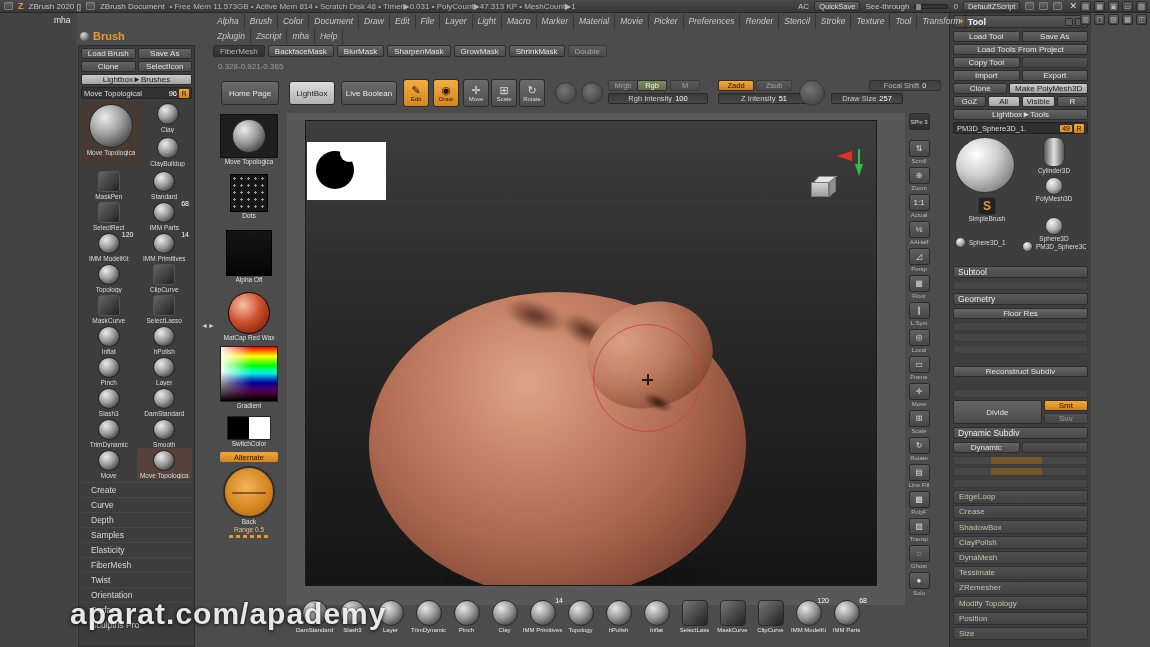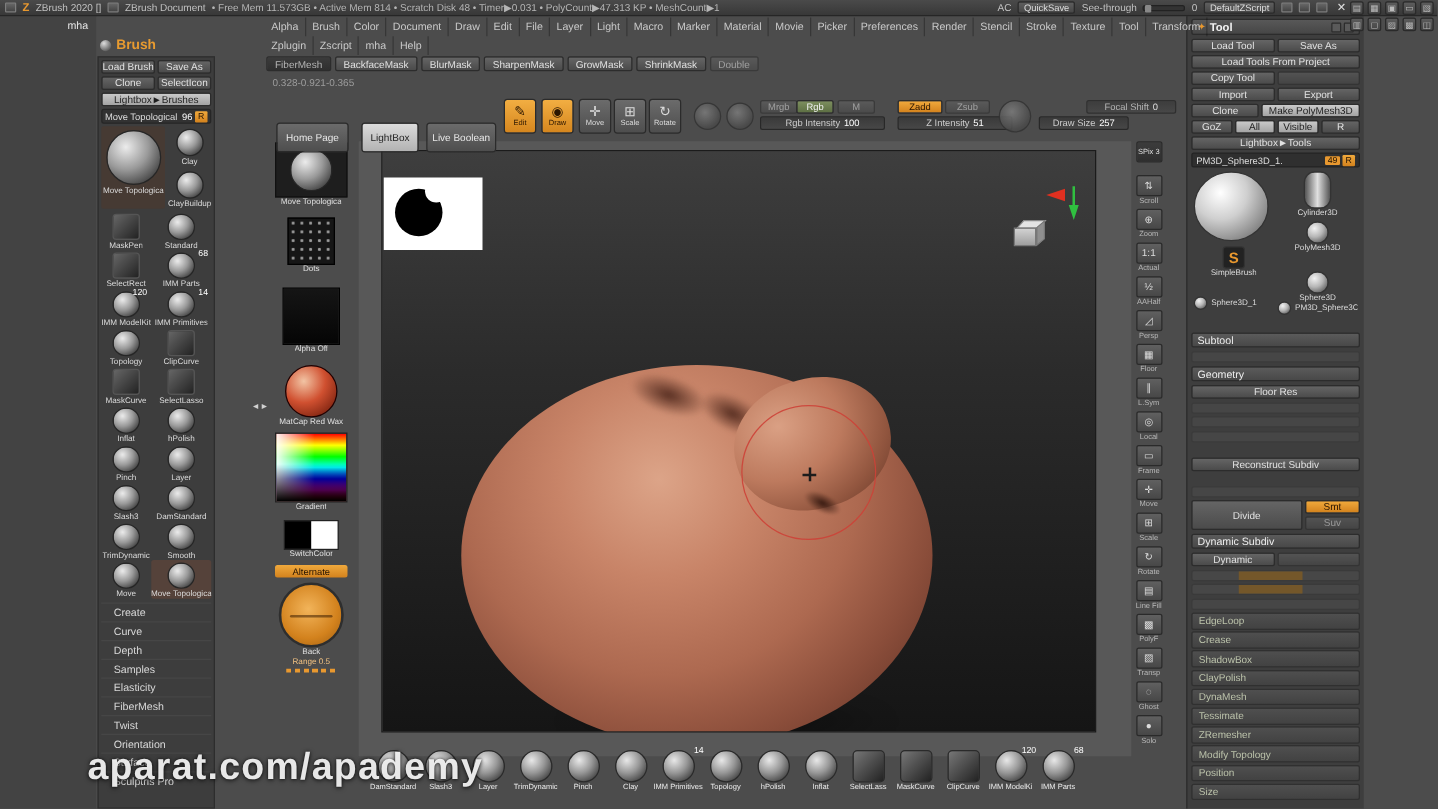--- a/index.html
+++ b/index.html
@@ -15,33 +15,33 @@
   .zlogo { color:#e8982f; font-weight:bold; font-size:9px; }
   .tb-spacer { flex:1; }
   .tb-btn { background:linear-gradient(#5f5f5f,#474747); border:1px solid #2b2b2b; border-radius:2px; padding:0 4px; height:10px; display:flex; align-items:center; font-size:7.5px; color:#ddd;}
   .see-track { width:34px; height:5px; background:#333; border:1px solid #222; border-radius:2px; position:relative;}
   .see-knob { position:absolute; left:1px; top:-1px; width:5px; height:6px; background:#888; border-radius:1px;}
   .close-x { color:#ddd; font-size:9px; padding:0 2px; }
 
   
   .menubar { position:absolute; left:212px; top:14px; height:15px; display:flex; align-items:center; font-size:8.5px; color:#c9c9c9; z-index:10;}
   .menubar.second { top:29px; }
-  .menu-item { padding:0 5px; border-right:1px solid rgba(0,0,0,.28); line-height:15px; }
+  .menu-item { padding:0 5px; border-right:1px solid rgba(0,0,0,.28); line-height:15px;font-style:italic; }
 
   
   .dock-grid { position:absolute; right:2px; top:1px; display:grid; grid-template-columns:repeat(5,12px); gap:2px; z-index:30;}
   .dock-ico { width:11px; height:11px; background:linear-gradient(#5d5d5d,#454545); border:1px solid #2a2a2a; border-radius:2px; font-size:7px; color:#bbb; display:flex; align-items:center; justify-content:center;}
 
   
   .left-tray { position:absolute; left:0; top:13px; width:77px; height:634px; background:#434343; }
   .wordmark { position:absolute; left:54px; top:15px; font-size:8.5px; color:#e6e6e6; z-index:5;}
   .palette-title { position:absolute; left:80px; top:30px; font-size:11px; font-weight:bold; color:#e89b30; display:flex; align-items:center; gap:4px; z-index:5;}
   .palette-title .pt-ico { width:9px; height:9px; border-radius:50%; background:radial-gradient(circle at 35% 30%, #ddd, #777 60%, #333); }
 
-  .brush-panel { position:absolute; left:78px; top:45px; width:94px; height:602px; background:#3d3d3d; border:1px solid #2d2d2d; padding:2px; z-index:4;}
+  .brush-panel { position:absolute; left:78px; top:45px; width:117px; height:602px; background:#3d3d3d; border:1px solid #2d2d2d; padding:2px; z-index:4;}
   .row { display:flex; gap:2px; margin-bottom:2px; }
   .btn { flex:1; height:11px; background:linear-gradient(#656565,#4b4b4b); border:1px solid #2c2c2c; border-radius:2px;
          color:#e2e2e2; font-size:8px; display:flex; align-items:center; justify-content:center; white-space:nowrap; overflow:hidden; padding:0 14px;}
   .btn.bright { background:linear-gradient(#cacaca,#a3a3a3); color:#1d1d1d; }
   .btn.orange { background:linear-gradient(#f0a93c,#d3821d); color:#241200; }
   .btn.dim { opacity:.55; }
   .btn.dark { background:linear-gradient(#3b3b3b,#2f2f2f); color:#b5b5b5; }
 
   .current-brush { display:flex; align-items:center; height:12px; background:#323232; border:1px solid #262626; border-radius:2px; margin-bottom:2px; font-size:7.5px; padding:0 2px; gap:2px;}
   .current-brush .cb-name { flex:1; color:#ddd; overflow:hidden; white-space:nowrap;}
@@ -66,21 +66,21 @@
 
   .divider-arrows { position:absolute; left:201px; top:322px; font-size:7px; color:#d0d0d0; z-index:6; }
 
   
   .mask-toolbar { position:absolute; left:213px; top:45px; height:13px; display:flex; gap:3px; z-index:5;}
   .mask-toolbar .btn { flex:none; height:12px; padding:0 6px; }
   .rgb-readout { position:absolute; left:218px; top:62px; font-size:8px; color:#9c9c9c; z-index:5;}
 
   .main-toolbar { position:absolute; left:213px; top:74px; width:692px; height:39px; z-index:5;}
   .mt { position:absolute; }
-  .tbtn { background:linear-gradient(#6b6b6b,#4e4e4e); border:1px solid #2b2b2b; border-radius:3px; color:#e8e8e8; font-size:8px; display:flex; align-items:center; justify-content:center;margin-top:17px;}
+  .tbtn { background:linear-gradient(#6b6b6b,#4e4e4e); border:1px solid #2b2b2b; border-radius:3px; color:#e8e8e8; font-size:8px; display:flex; align-items:center; justify-content:center;}
   .tbtn.bright { background:linear-gradient(#dcdcdc,#b2b2b2); color:#222; }
   .icon-btn { width:26px; height:28px; border-radius:3px; display:flex; flex-direction:column; align-items:center; justify-content:center; gap:0;
               background:linear-gradient(#6b6b6b,#4e4e4e); border:1px solid #2b2b2b; color:#ddd; font-size:6px;}
   .icon-btn .glyph { font-size:11px; line-height:12px; }
   .icon-btn.orange { background:linear-gradient(#f2ae42,#d5861e); color:#2a1500;}
   .mini { height:11px; font-size:7.5px; }
   .slider { height:11px; background:linear-gradient(#3a3a3a,#474747); border:1px solid #282828; border-radius:2px;
             font-size:7.5px; color:#ccc; display:flex; align-items:center; justify-content:center; gap:3px; white-space:nowrap;}
   .slider .sv { color:#fff; }
   .dim-circle { border-radius:50%; background:radial-gradient(circle at 40% 35%, #7d7d7d, #4a4a4a 70%); border:1px solid #333; opacity:.85;}

